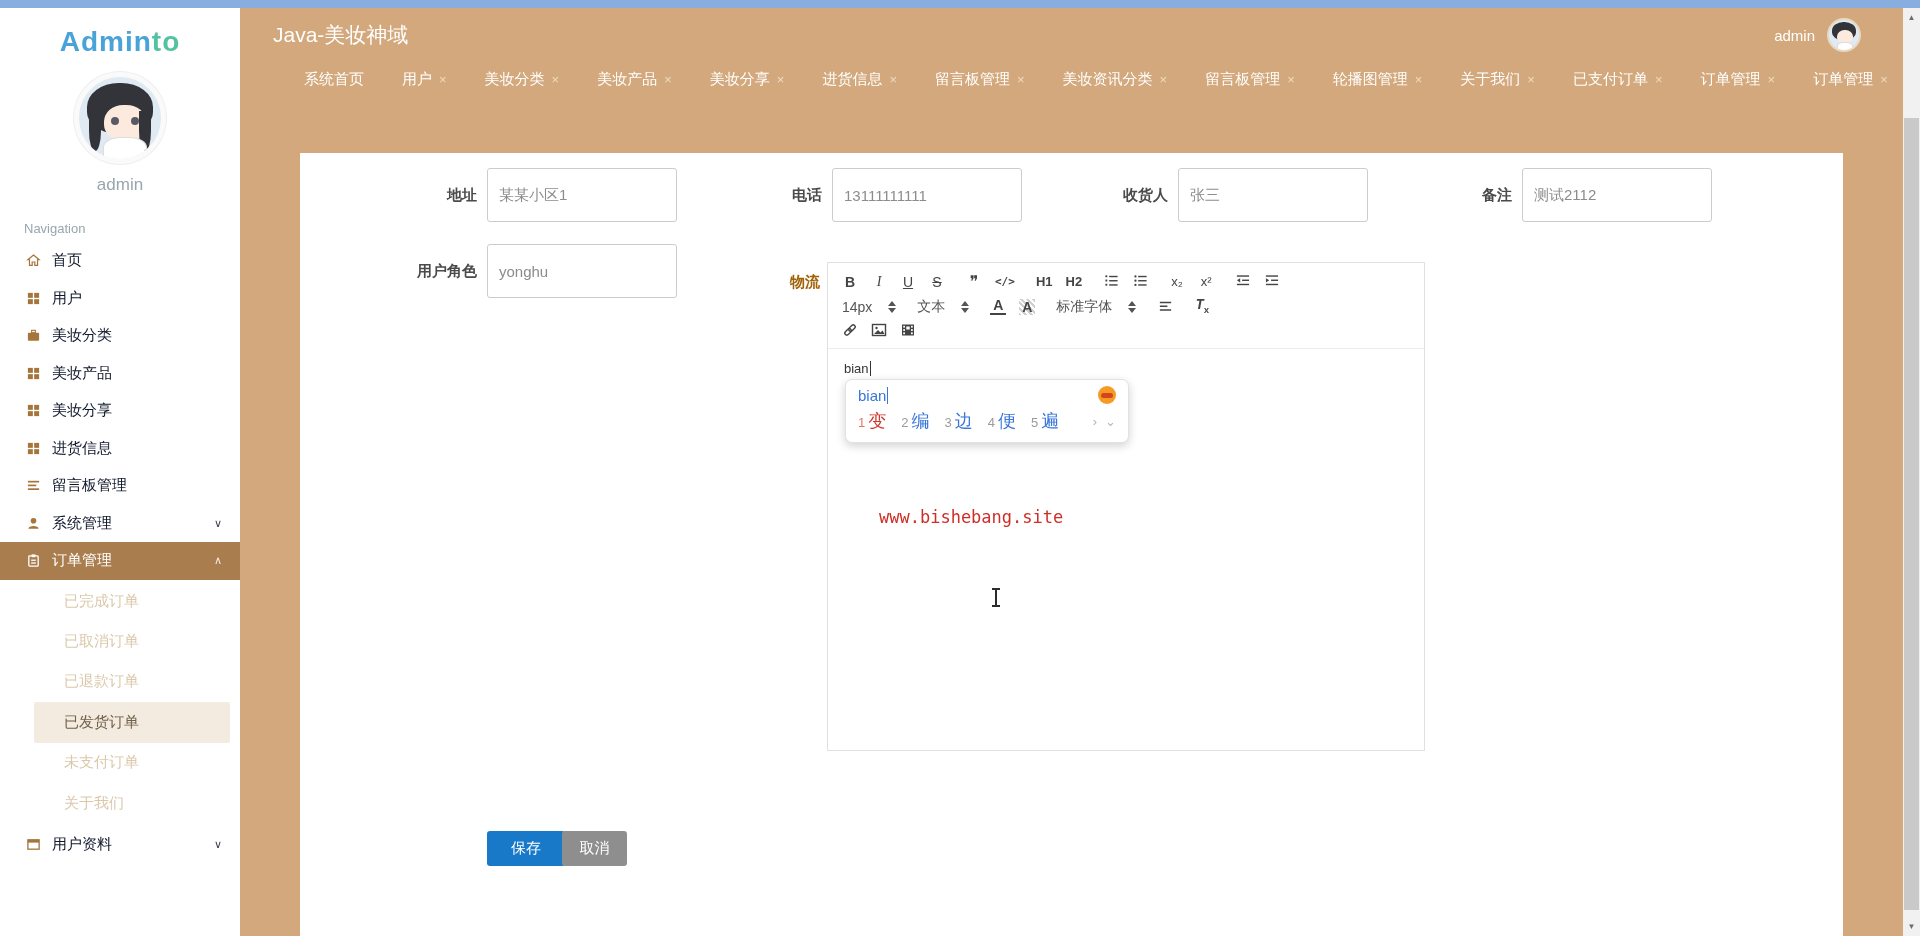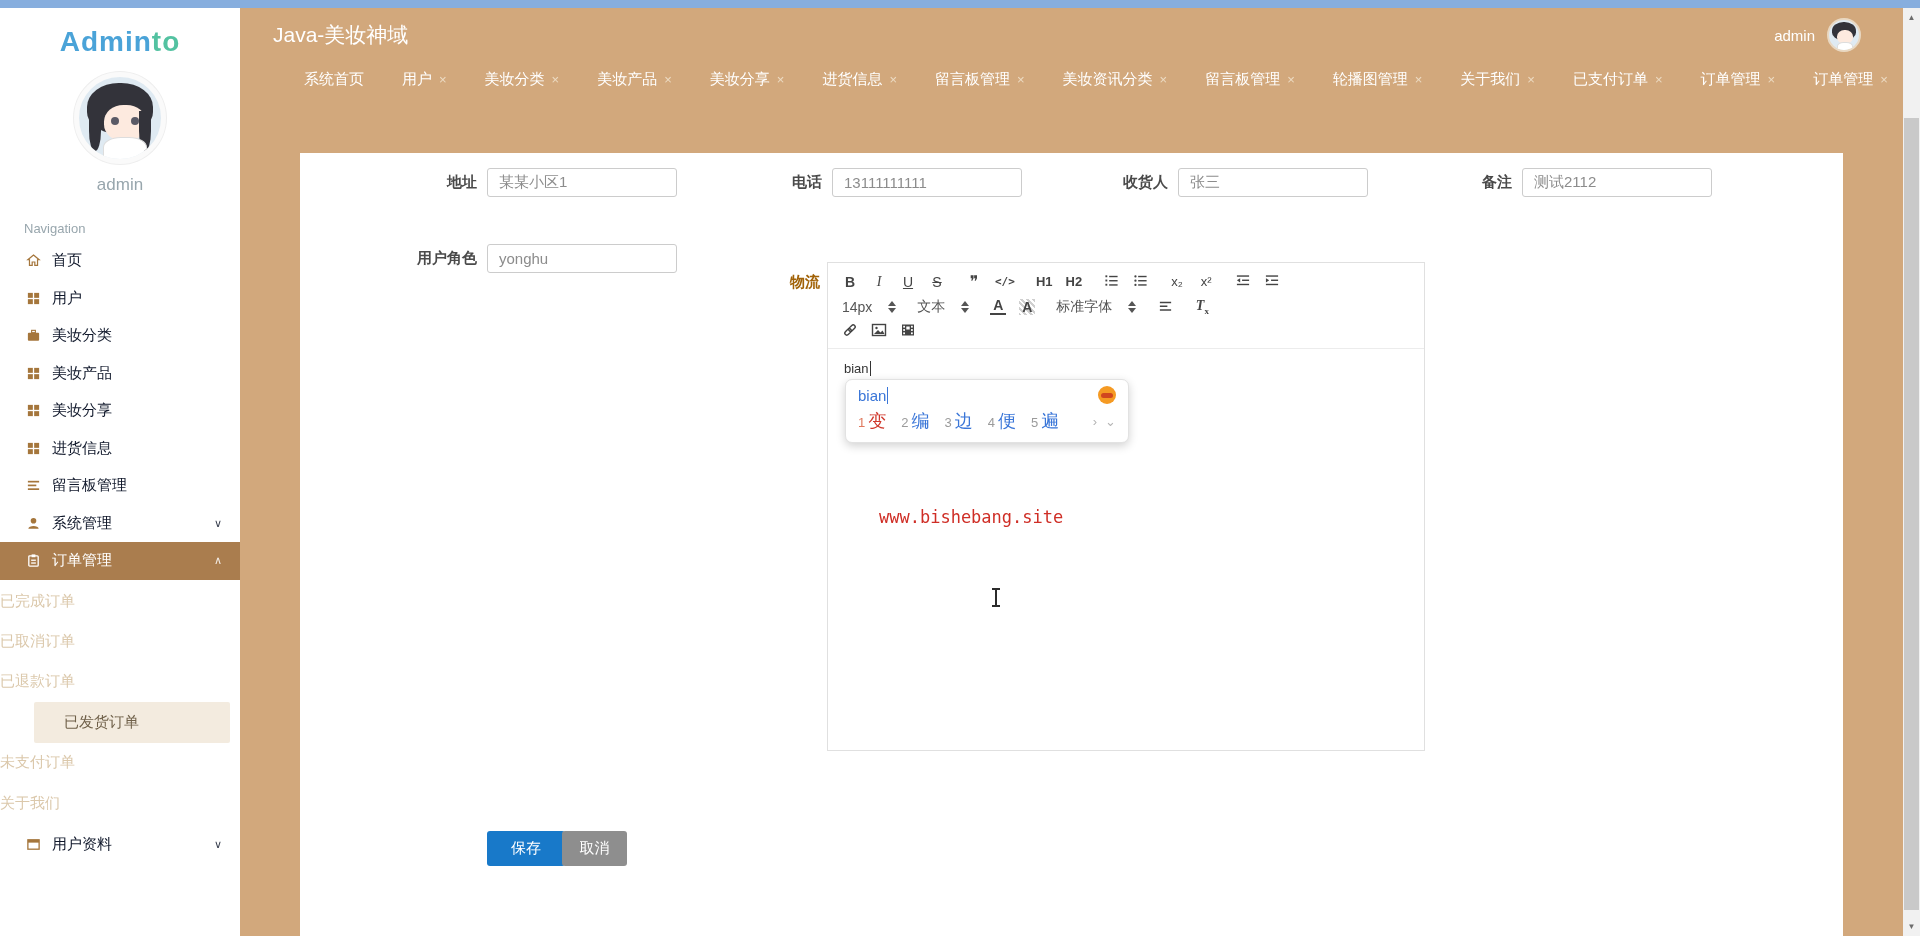--- a/index.html
+++ b/index.html
@@ -26,21 +26,21 @@
   .nav-label { position: absolute; left: 24px; top: 213px; color: #98a6ad; font-size: 13px; }
 
   .menu { position: absolute; left: 0; top: 234px; width: 240px; }
   .menu-item { position: relative; height: 37.5px; display: flex; align-items: center; padding: 0 18px 0 26px; color: #0f172a; font-size: 15px; cursor: pointer; }
   .menu-item svg { width: 15px; height: 15px; margin-right: 11px; color: #a5763c; flex: 0 0 auto; }
   .menu-item.active { background: #aa7d4e; color: #ffffff; }
   .menu-item.active svg { color: #ffffff; }
   .chev { margin-left: auto; font-size: 11px; color: inherit; opacity: .85; }
 
   .submenu { position: absolute; left: 0; top: 573px; width: 240px; }
-  .submenu-item { height: 40.4px; display: flex; align-items: center; color: #dbc8ab; font-size: 15px; cursor: pointer; }
+  .submenu-item { height: 40.4px; display: flex; align-items: center; padding-left: 64px; color: #dbc8ab; font-size: 15px; cursor: pointer; }
   .submenu-item.active { background: #f3ebdf; color: #6f6049; margin: 0 10px 0 34px; padding-left: 30px; border-radius: 2px; }
   .footer-item-wrap { position: absolute; left: 0; top: 818px; width: 240px; }
 
   
   .header { position: absolute; left: 240px; top: 8px; width: 1663px; height: 54px; background: #d2a87c; display: flex; align-items: center; }
   .header-title { margin-left: 33px; color: #ffffff; font-size: 21px; }
   .header-right { margin-left: auto; margin-right: 42px; display: flex; align-items: center; gap: 12px; }
   .header-user { color: #ffffff; font-size: 15px; }
   .header-avatar { width: 34px; height: 34px; border-radius: 50%; background: #dfeaf2; position: relative; overflow: hidden; border: 2px solid #e9d8c2; }
   .header-avatar .avatar-hair { top: 2px; left: 3px; right: 3px; height: 18px; }
@@ -51,21 +51,21 @@
   .tabbar { position: absolute; left: 240px; top: 62px; width: 1663px; height: 34px; display: flex; align-items: stretch; padding-left: 56px; gap: 22px; overflow: hidden; }
   .tab { display: flex; align-items: center; gap: 7px; padding: 0 8px; color: #ffffff; font-size: 15px; white-space: nowrap; cursor: pointer; }
   .tab-x { color: #eddcc4; font-size: 13px; }
 
   
   .content { position: absolute; left: 240px; top: 96px; width: 1663px; height: 840px; background: #d2a87c; }
   .card { position: absolute; left: 60px; top: 9px; width: 1543px; height: 783px; background: #ffffff; margin-top: 48px; }
 
   .fgroup { position: absolute; display: flex; align-items: center; }
   .fgroup .flabel { width: 110px; text-align: right; margin-right: 10px; color: #4a4a4a; font-size: 15px; font-weight: bold; }
-  .fgroup input { width: 190px; height: 29px; border: 1px solid #cccccc; border-radius: 3px; padding: 0 11px; font-size: 15px; color: #8c8c8c; font-family: "Liberation Sans", sans-serif; outline: none; }
+  .fgroup input { width: 190px; height: 54px; border: 1px solid #cccccc; border-radius: 3px; padding: 0 11px; font-size: 15px; color: #8c8c8c; font-family: "Liberation Sans", sans-serif; outline: none; }
   .logistics-label { position: absolute; left: 410px; top: 120px; width: 110px; text-align: right; color: #a16207; font-size: 15px; font-weight: bold; }
 
   
   .editor { position: absolute; left: 527px; top: 109px; width: 598px; height: 489px; border: 1px solid #e0e0e0; background: #ffffff; }
   .toolbar { padding: 6px 14px 4px; border-bottom: 1px solid #ececec; }
   .tb-row { display: flex; align-items: center; height: 25px; gap: 13px; color: #444444; }
   .tb-btn { min-width: 16px; text-align: center; font-size: 14px; cursor: pointer; color: #444444; }
   .b { font-weight: bold; } .i { font-style: italic; font-family: "Liberation Serif", serif; }
   .u { text-decoration: underline; } .s { text-decoration: line-through; }
   .h12 { font-weight: bold; font-size: 13px; }
@@ -73,21 +73,21 @@
   .code { font-family: "DejaVu Sans Mono", monospace; font-size: 11px; font-weight: bold; }
   .subsup { font-size: 13px; }
   .gap-l { margin-left: 8px; }
   .tb-select { display: flex; align-items: center; cursor: pointer; font-size: 14px; color: #555; }
   .updown { display: inline-flex; flex-direction: column; margin-left: 16px; }
   .updown i { display: block; width: 0; height: 0; border-left: 4px solid transparent; border-right: 4px solid transparent; }
   .updown .tri-u { border-bottom: 5px solid #555; margin-bottom: 2px; }
   .updown .tri-d { border-top: 5px solid #555; }
   .color-a { font-weight: bold; border-bottom: 2px solid #444; line-height: 15px; }
   .hl-a { font-weight: bold; padding: 0 2px; background: repeating-linear-gradient(45deg, #cfcfcf 0 2px, #ffffff 2px 4px); }
-  .clear-fmt { font-weight: bold; font-style: italic; font-family: Liberation Serif, serif; }
+  .clear-fmt { font-weight: bold; font-style: italic; font-family: Liberation Mono, monospace; }
   .clear-fmt sub { font-style: normal; font-size: 9px; font-weight: bold; }
   .tb-row svg { color: #444444; }
 
   .editor-body { position: relative; height: 401px; }
   .typed { position: absolute; left: 16px; top: 12px; font-size: 13px; color: #333; }
   .caret-dark { border-right: 1px solid #333; padding-right: 1px; }
 
   .ime { position: absolute; left: 17px; top: 30px; width: 284px; height: 64px; background: #ffffff; border: 1px solid #e2e2e2; border-radius: 7px; box-shadow: 0 3px 10px rgba(0,0,0,.18); padding: 6px 12px 0; z-index: 10; }
   .ime-top { display: flex; align-items: center; justify-content: space-between; }
   .ime-input { color: #3a76d8; font-size: 15px; }

